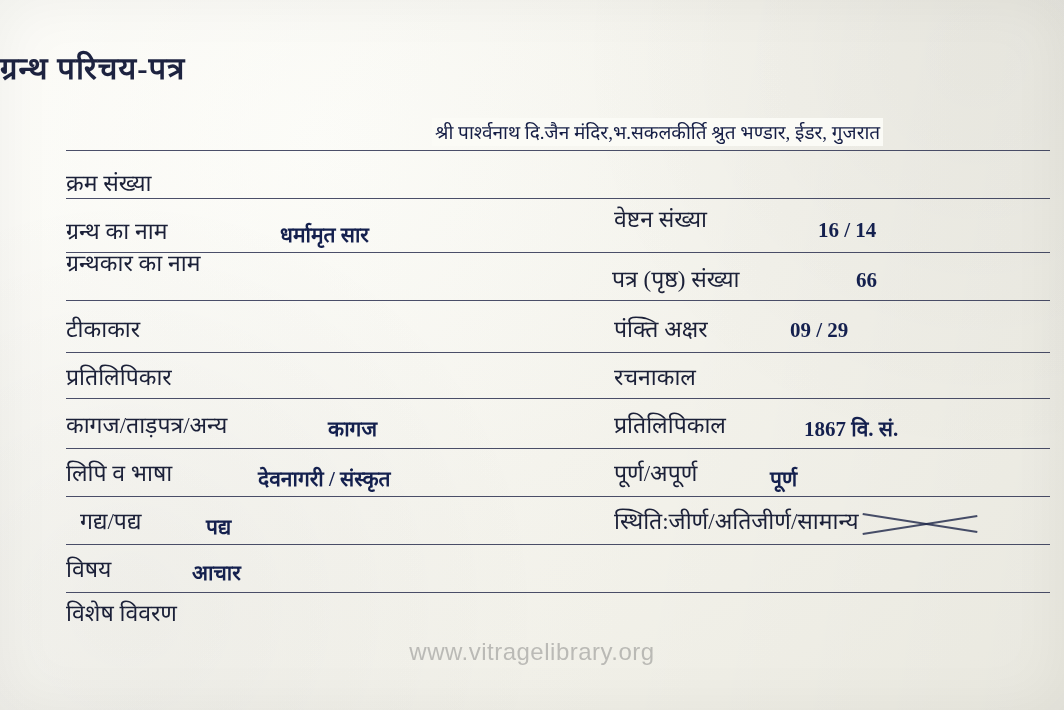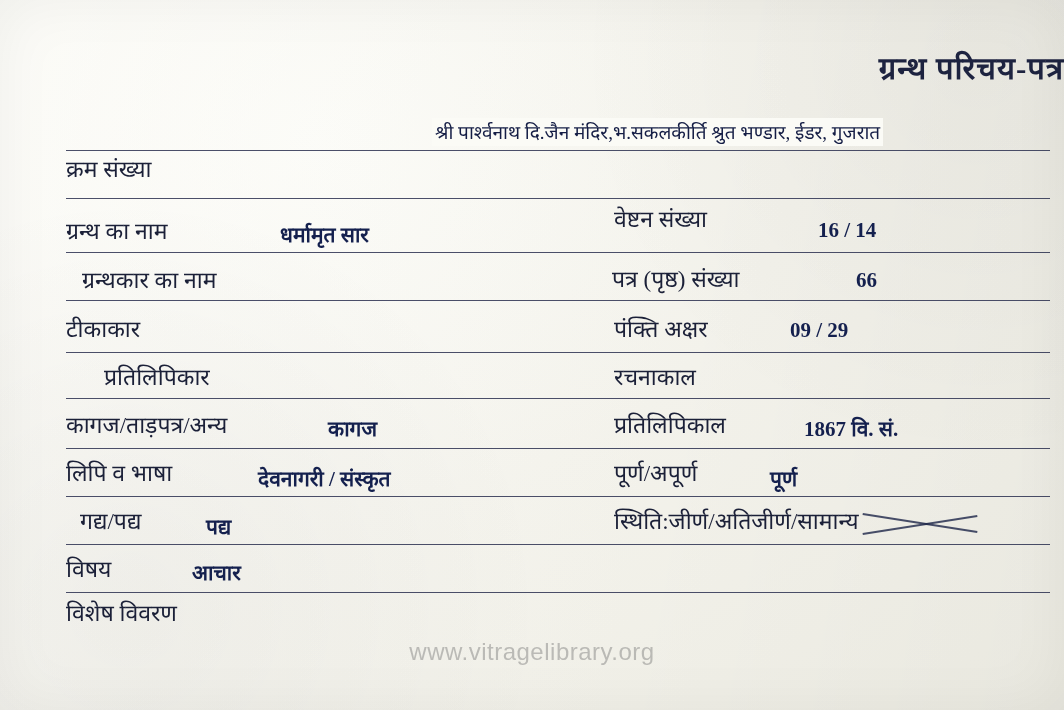--- a/index.html
+++ b/index.html
@@ -33,21 +33,21 @@
     position: absolute;
     left: 0; top: 0;
     width: 1064px;
     height: 710px;
   }
   .title {
     position: absolute;
     top: 46px;
     left: 0;
     width: 1064px;
-    text-align: right;
+    text-align: left;
     font-size: 31px;
     letter-spacing: 1px;
     color: #1d2340;
     font-family: "Liberation Serif", serif;
     font-weight: 600;
   }
   
   .rule {
     position: absolute;
     height: 0;
@@ -121,48 +121,48 @@
 <body>
 
 <div id="sheet">
   <div class="card">
 
     <div class="title">ग्रन्थ परिचय-पत्र</div>
 
     <div class="headerval" style="left:424px; top:118px;">श्री पार्श्वनाथ दि.जैन मंदिर,भ.सकलकीर्ति श्रुत भण्डार, ईडर, गुजरात</div>
     <div class="rule full" style="top:150px;"></div>
 
-    <div class="lbl" style="left:66px; top:152px;text-align:right;">क्रम संख्या</div>
+    <div class="lbl" style="left:66px; top:166px;text-align:right;">क्रम संख्या</div>
     <div class="val" style="left:236px; top:170px;"></div>
     <div class="lbl" style="left:614px; top:166px;margin-top:36px;">वेष्टन संख्या</div>
     <div class="val" style="left:830px; top:170px;"></div>
     <div class="rule left" style="top:198px;"></div>
     <div class="rule right" style="top:198px;"></div>
 
     <div class="lbl" style="left:66px; top:214px;">ग्रन्थ का नाम</div>
     <div class="val" style="left:280px; top:220px;">धर्मामृत सार</div>
     <div class="val" style="left:818px; top:218px;">16 / 14</div>
     <div class="rule left" style="top:252px;"></div>
     <div class="rule right" style="top:252px;"></div>
 
-    <div class="lbl" style="left:66px; top:263px;margin-left:16px;">ग्रन्थकार का नाम</div>
+    <div class="lbl" style="left:66px; top:246px;">ग्रन्थकार का नाम</div>
     <div class="val" style="left:300px; top:266px;"></div>
     <div class="lbl" style="left:612px; top:262px;">पत्र (पृष्ठ) संख्या</div>
     <div class="val" style="left:856px; top:268px;">66</div>
     <div class="rule left" style="top:300px;"></div>
     <div class="rule right" style="top:300px;"></div>
 
     <div class="lbl" style="left:66px; top:312px;">टीकाकार</div>
     <div class="val" style="left:250px; top:316px;"></div>
     <div class="lbl" style="left:614px; top:312px;">पंक्ति अक्षर</div>
     <div class="val" style="left:790px; top:318px;">09 / 29</div>
     <div class="rule left" style="top:352px;"></div>
     <div class="rule right" style="top:352px;"></div>
 
-    <div class="lbl" style="left:66px; top:360px;margin-left:38px;">प्रतिलिपिकार</div>
+    <div class="lbl" style="left:66px; top:360px;">प्रतिलिपिकार</div>
     <div class="val" style="left:280px; top:364px;"></div>
     <div class="lbl" style="left:614px; top:360px;">रचनाकाल</div>
     <div class="val" style="left:810px; top:364px;"></div>
     <div class="rule left" style="top:398px;"></div>
     <div class="rule right" style="top:398px;"></div>
 
     <div class="lbl" style="left:66px; top:408px;">कागज/ताड़पत्र/अन्य</div>
     <div class="val" style="left:328px; top:414px;">कागज</div>
     <div class="lbl" style="left:614px; top:408px;">प्रतिलिपिकाल</div>
     <div class="val" style="left:804px; top:414px;">1867 वि. सं.</div>

